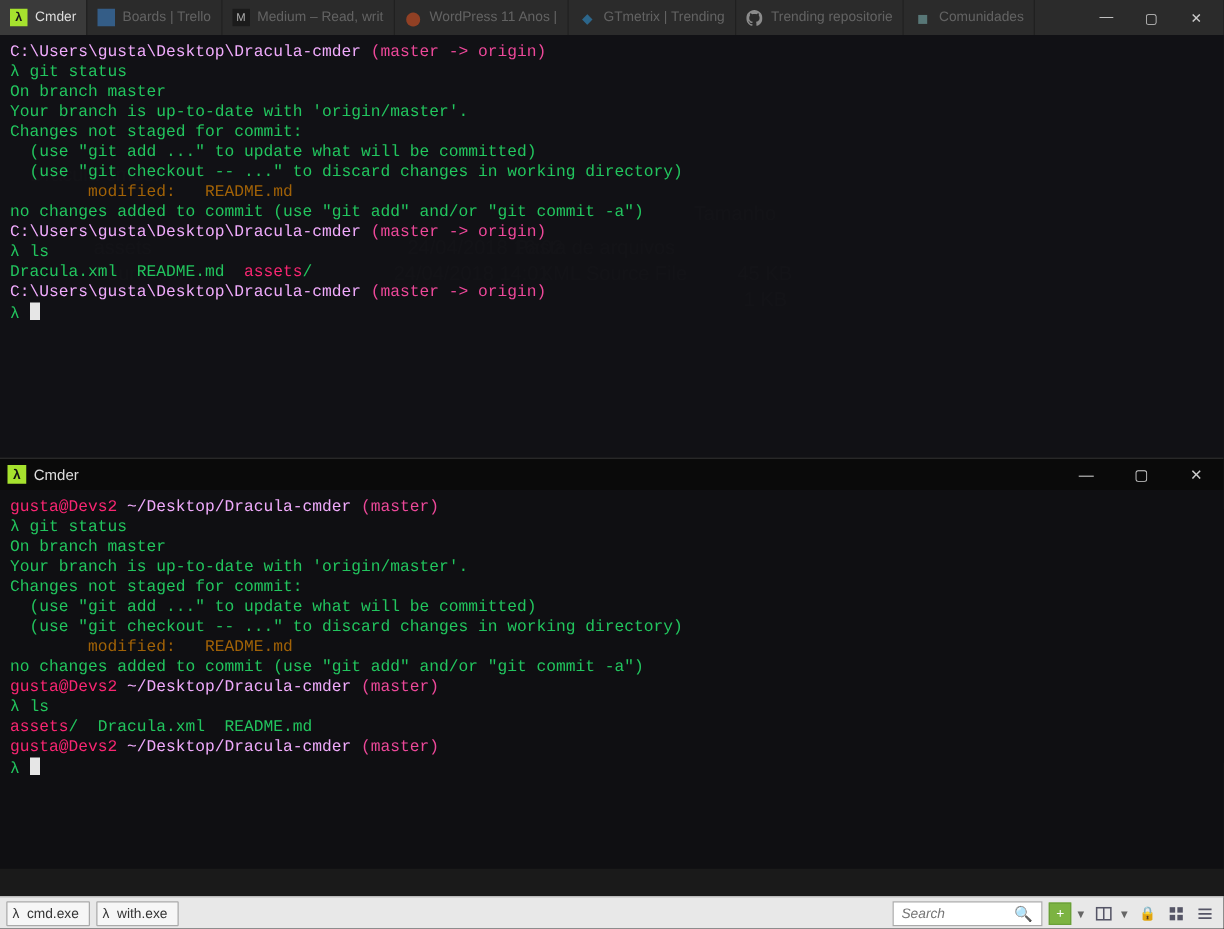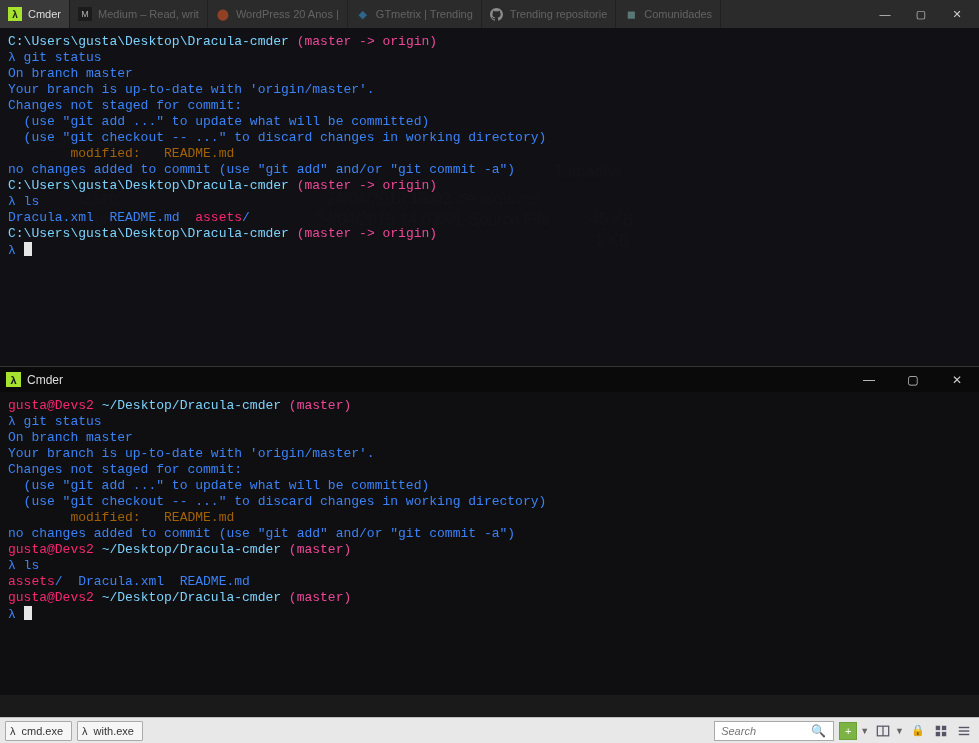--- a/index.html
+++ b/index.html
@@ -62,25 +62,25 @@
     padding: 6px 8px 4px 8px;
     white-space: pre;
     line-height: 16px;
     font-size: 13px;
   }
   .term-content .line { display: block; }
   .cursor {
     display: inline-block; width: 8px; height: 14px;
     background: #e6e6e6; vertical-align: -2px;
   }
-  .c-orange { color: #7dd3fc; }
+  .c-orange { color: #f0abfc; }
   .c-lime   { color: #ec4899; }
   .c-cyan   { color: #a16207; }
   .c-pink   { color: #f92672; }
-  .c-white  { color: #3b82f6; }
+  .c-white  { color: #22c55e; }
 
   
   .ghost {
     position: absolute; inset: 0;
     color: #555; font-size: 16px;
     font-family: "Segoe UI", Arial, sans-serif;
     opacity: 0.35;
     pointer-events: none;
   }
   .ghost .g-title { position: absolute; left: 24px; top: 104px; }
@@ -161,26 +161,30 @@
 </style>
 </head>
 <body>
 
 <div class="browser-tabs">
   <div class="tab active">
     <span class="tab-icon lambda">λ</span>
     <span>Cmder</span>
   </div>
   <div class="tab">
+    <span class="tab-icon" style="background:#3b7fc4"></span>
+    <span>Boards | Trello</span>
+  </div>
+  <div class="tab">
     <span class="tab-icon" style="background:#111;color:#fff;font-size:9px">M</span>
     <span>Medium – Read, writ</span>
   </div>
   <div class="tab">
     <span class="tab-icon" style="color:#d54e21">⬤</span>
-    <span>WordPress 20 Anos |</span>
+    <span>WordPress 11 Anos |</span>
   </div>
   <div class="tab">
     <span class="tab-icon" style="color:#2e8ecb">◆</span>
     <span>GTmetrix | Trending </span>
   </div>
   <div class="tab">
     <span class="tab-icon gh">
         <svg viewBox="0 0 16 16">
           <path d="M8 0C3.58 0 0 3.58 0 8c0 3.54 2.29 6.53 5.47 7.59.4.07.55-.17.55-.38v-1.34c-2.23.48-2.7-1.07-2.7-1.07-.36-.93-.89-1.18-.89-1.18-.73-.5.05-.49.05-.49.8.06 1.22.82 1.22.82.72 1.23 1.88.87 2.34.67.07-.52.28-.87.51-1.07-1.78-.2-3.64-.89-3.64-3.95 0-.87.31-1.58.82-2.14-.08-.2-.36-1.02.08-2.12 0 0 .67-.22 2.2.82.64-.18 1.32-.27 2-.27.68 0 1.36.09 2 .27 1.53-1.04 2.2-.82 2.2-.82.44 1.1.16 1.92.08 2.12.51.56.82 1.27.82 2.14 0 3.07-1.87 3.75-3.65 3.95.29.25.54.73.54 1.48v2.19c0 .21.15.46.55.38C13.71 14.53 16 11.54 16 8c0-4.42-3.58-8-8-8z"></path>
         </svg>

